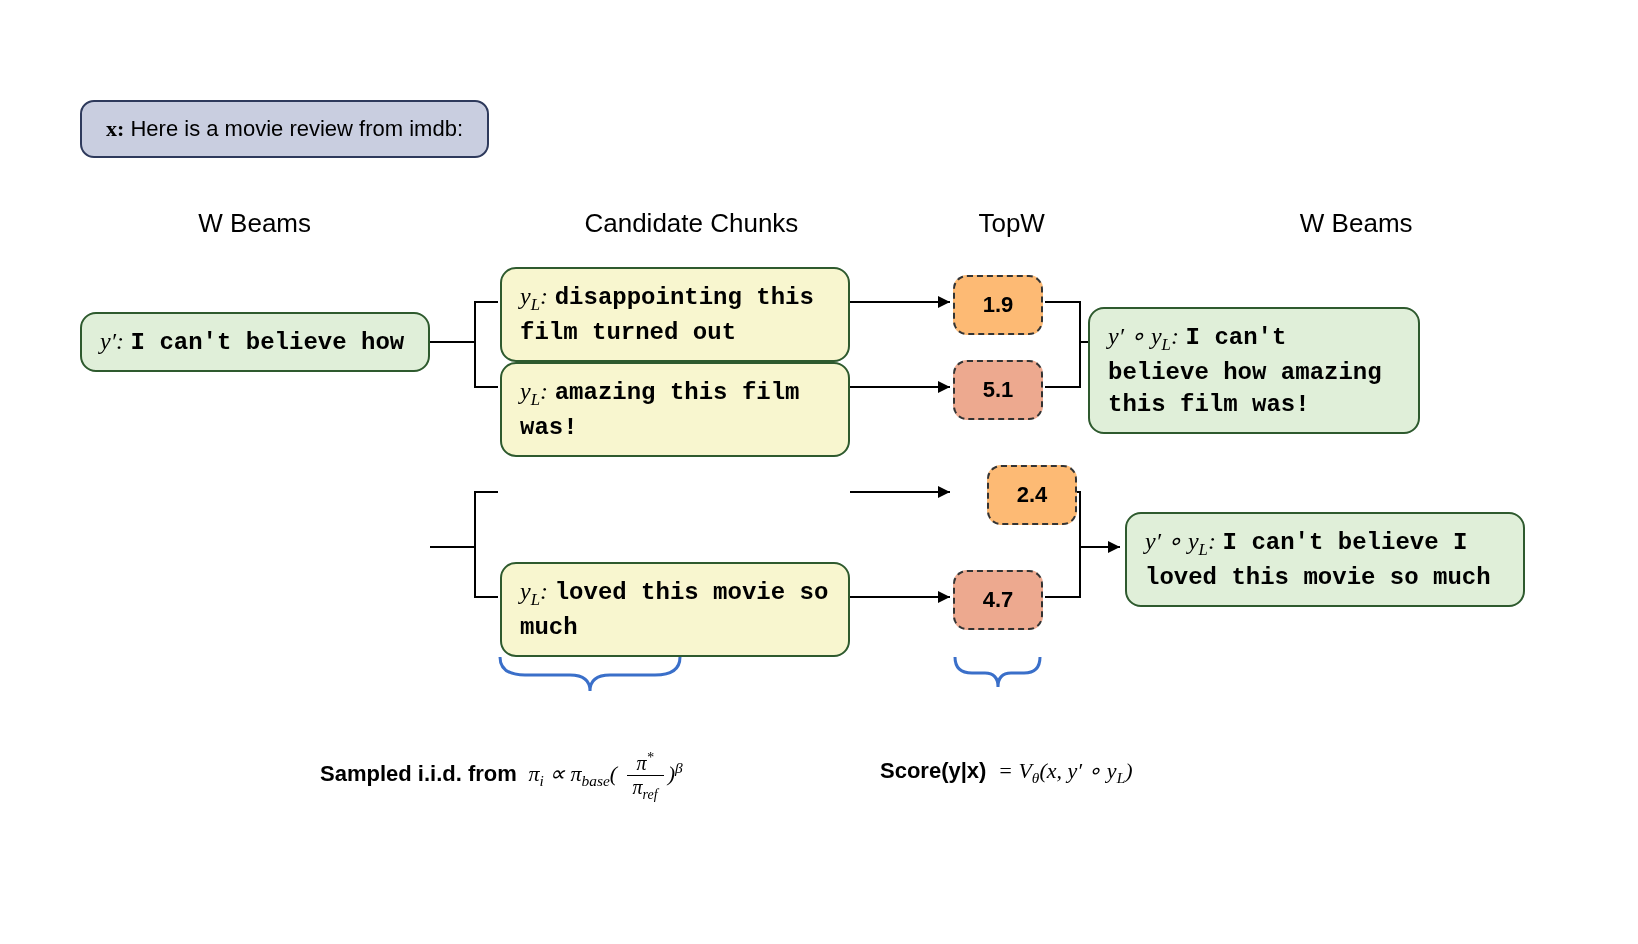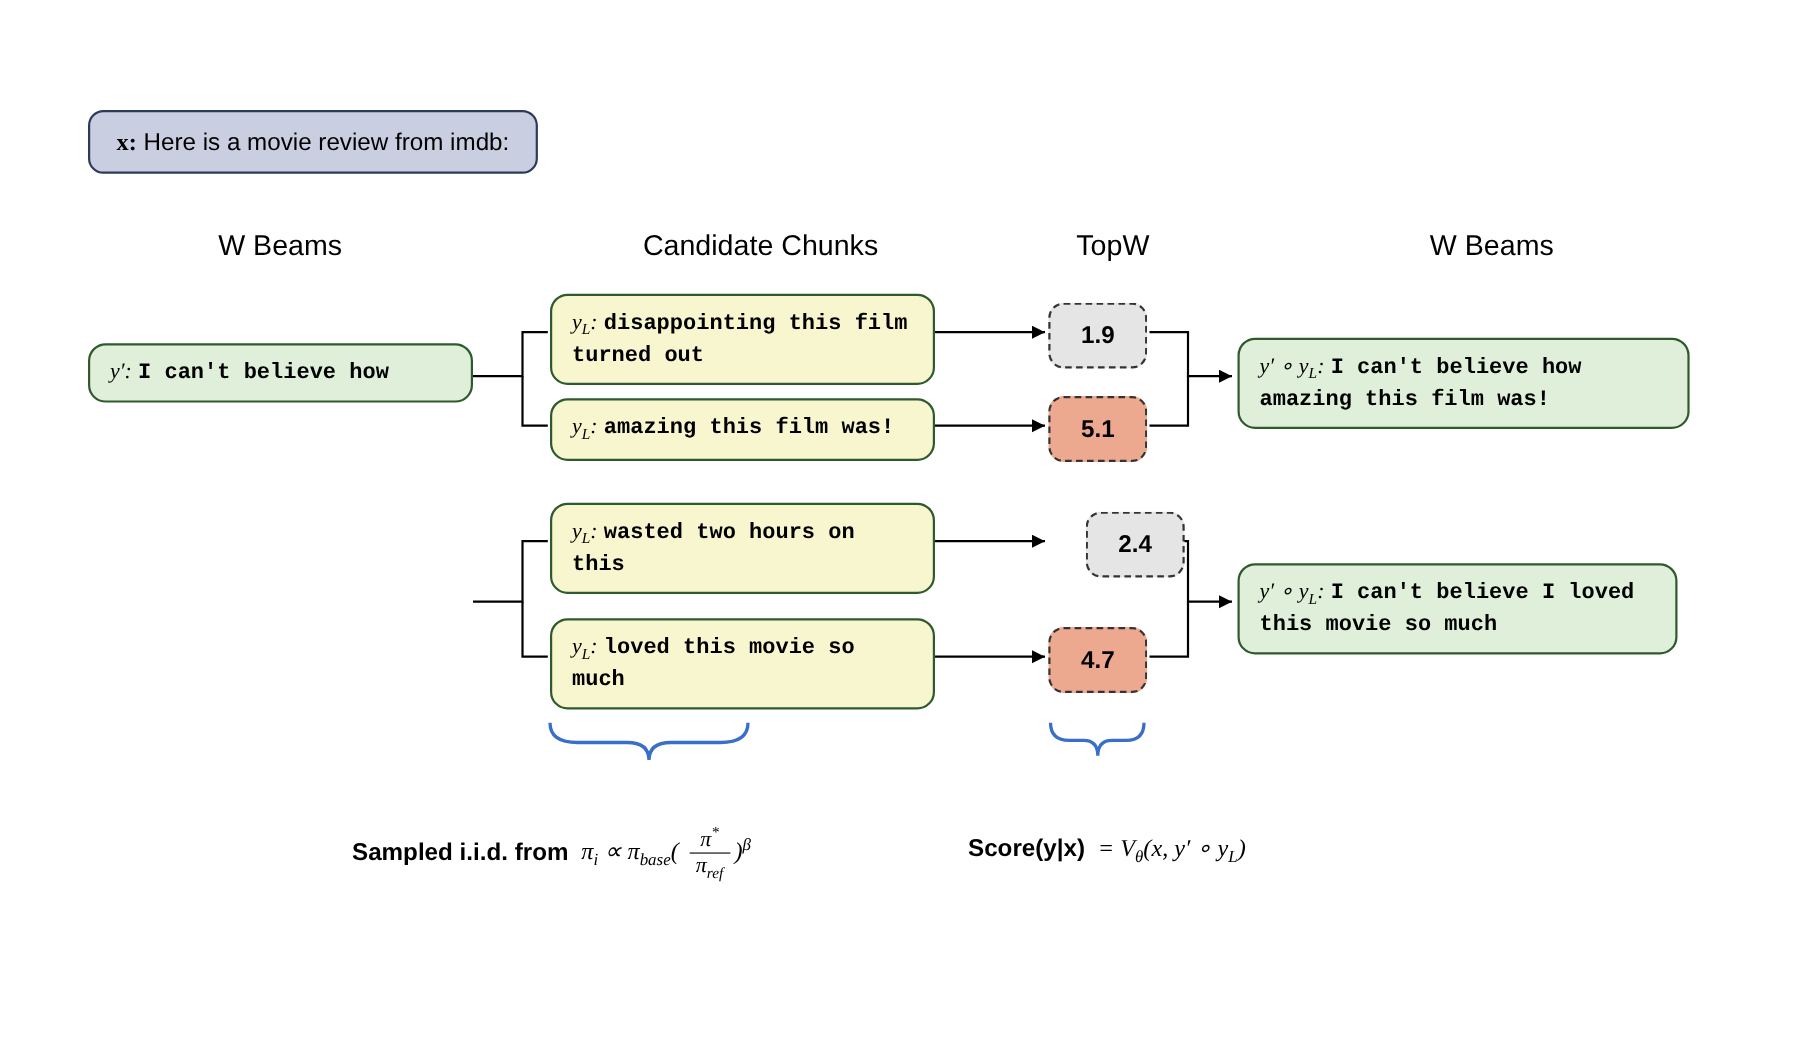--- a/index.html
+++ b/index.html
@@ -38,21 +38,21 @@
   .col4 { width: 420px; }
   .gap-a { width: 60px; }
   .gap-b { width: 35px; }
   .gap-c { width: 60px; }
   .hdr { text-align: center; }
   .row-area { position: relative; height: 420px; }
   .box {
     position: absolute;
     border-radius: 16px;
     padding: 12px 18px;
-    font-size: 20px;
+    font-size: 24px;
     line-height: 1.25;
   }
   .beam {
     background: #e0efd9;
     border: 2.5px solid #2e5a2e;
     width: 350px;
   }
   .chunk {
     background: #f8f6cf;
     border: 2.5px solid #2e5a2e;
@@ -60,21 +60,21 @@
   }
   .score {
     border: 2.5px dashed #333;
     border-radius: 14px;
     width: 90px;
     text-align: center;
     font-weight: 700;
     font-size: 22px;
     padding: 14px 0;
   }
-  .score-low  { background: #e5e5e5; }
+  .score-low  { background: #fdba74; }
   .score-high { background: #eda98f; }
   .serif { font-family: Georgia, 'Times New Roman', serif; font-style: italic; }
   .subscript { font-size: 0.7em; vertical-align: sub; }
   .superscript { font-size: 0.7em; vertical-align: super; }
   .mono { font-family: 'Courier New', monospace; font-weight: 700; }
   svg.connectors {
     position: absolute;
     left: 0; top: 0;
     pointer-events: none;
   }
@@ -156,35 +156,31 @@
     </div>
 
     <div class="box chunk" style="left:420px; top:10px;">
       <span class="serif">y<span class="subscript">L</span>:</span>
       <span class="mono">disappointing this film turned out</span>
     </div>
     <div class="box chunk" style="left:420px; top:105px;">
       <span class="serif">y<span class="subscript">L</span>:</span>
       <span class="mono">amazing this film was!</span>
     </div>
-    <div class="box chunk" style="left:420px; top:200px;">
-      <span class="serif">y<span class="subscript">L</span>:</span>
-      <span class="mono">wasted two hours on this</span>
-    </div>
     <div class="box chunk" style="left:420px; top:305px;">
       <span class="serif">y<span class="subscript">L</span>:</span>
       <span class="mono">loved this movie so much</span>
     </div>
 
     <div class="box score score-low" style="left:873px; top:18px;">1.9</div>
     <div class="box score score-high" style="left:873px; top:103px;">5.1</div>
     <div class="box score score-low" style="left:907px; top:208px;">2.4</div>
     <div class="box score score-high" style="left:873px; top:313px;">4.7</div>
 
-    <div class="box beam" style="left:1045px; top:50px; width:411px;">
+    <div class="box beam" style="left:1008px; top:50px; width:332px;">
       <span class="serif">y′ ∘ y<span class="subscript">L</span>:</span>
       <span class="mono">I can't believe how amazing this film was!</span>
     </div>
     <div class="box beam" style="left:1045px; top:255px; width:400px;">
       <span class="serif">y′ ∘ y<span class="subscript">L</span>:</span>
       <span class="mono">I can't believe I loved this movie so much</span>
     </div>
 
   </div>
 

